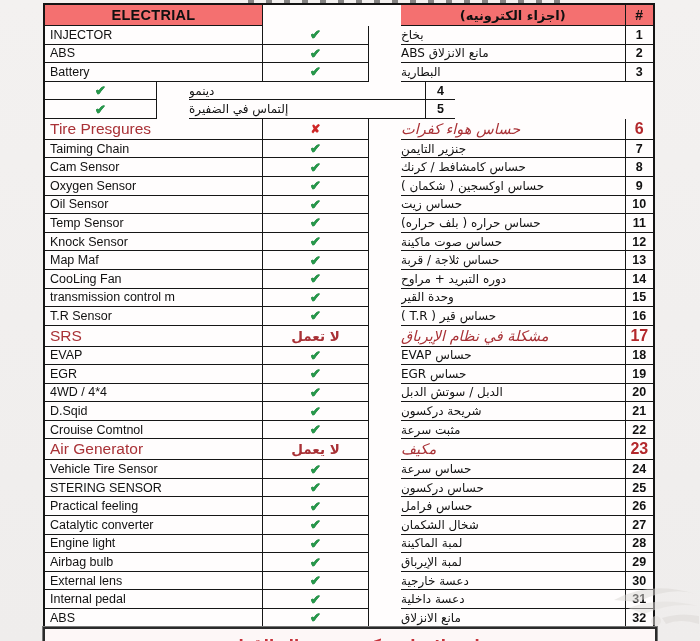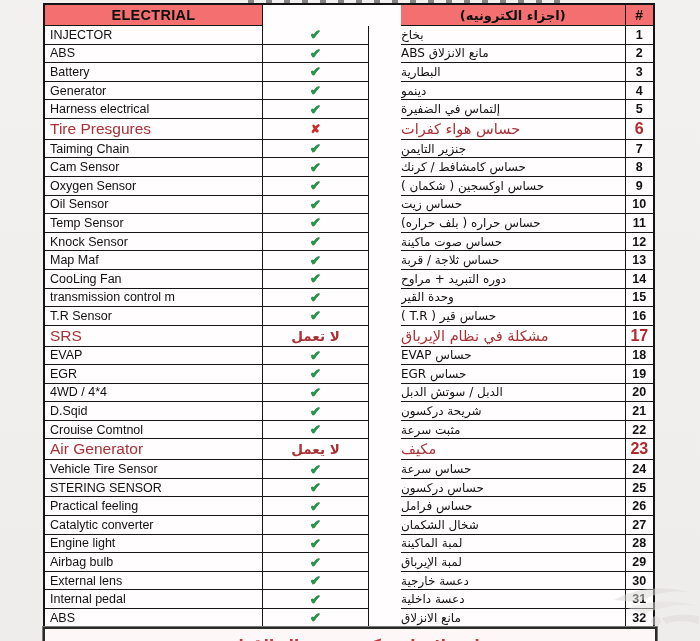--- a/index.html
+++ b/index.html
@@ -50,21 +50,21 @@
     background:#f47070;
     font-weight:bold;color:#101010;
   }
   .row.header .c-en{justify-content:center;font-size:14.5px;letter-spacing:.3px;padding-left:0;}
   .row.header .c-status{font-size:13px;font-family:"DejaVu Sans","Liberation Sans",sans-serif;margin-top:36px;}
   .row.header .c-ar{justify-content:center;font-size:13px;padding-right:0;}
   .row.header .c-num{font-size:14px;}
 
   .row.hl{height:20.8px;}
   .row.hl .c-en{font-size:15.5px;color:#a93136;font-weight:500;}
-  .row.hl .c-ar{font-size:14.5px;color:#a93136;}
+  .row.hl .c-ar{font-size:14.5px;color:#a93136;font-style:italic;}
   .row.hl .c-num{font-size:16px;color:#b3282c;font-weight:600;}
 
   .check{color:#27984b;font-size:13px;font-weight:bold;
          text-shadow:0 0 .4px #1c7038;}
   .cross{color:#cf2626;font-size:12px;font-weight:bold;}
   .status-text{color:#a93136;font-size:13.5px;font-weight:600;
          font-family:"DejaVu Sans","Liberation Sans",sans-serif;direction:rtl;}
 
   
   .bottom-box{
@@ -119,30 +119,28 @@
     <div class="row">
       <div class="cell c-en">Battery</div>
       <div class="cell c-status">
             <span class="check">✔</span>
           </div>
       <div class="cell c-ar">البطارية</div>
       <div class="cell c-num">3</div>
     </div>
 
     <div class="row">
-      <div class="cell c-en">Generator</div>
       <div class="cell c-status">
             <span class="check">✔</span>
           </div>
       <div class="cell c-ar">دينمو</div>
       <div class="cell c-num">4</div>
     </div>
 
     <div class="row">
-      <div class="cell c-en">Harness electrical</div>
       <div class="cell c-status">
             <span class="check">✔</span>
           </div>
       <div class="cell c-ar">إلتماس في الضفيرة</div>
       <div class="cell c-num">5</div>
     </div>
 
     <div class="row hl">
       <div class="cell c-en">Tire Presgures</div>
       <div class="cell c-status">

